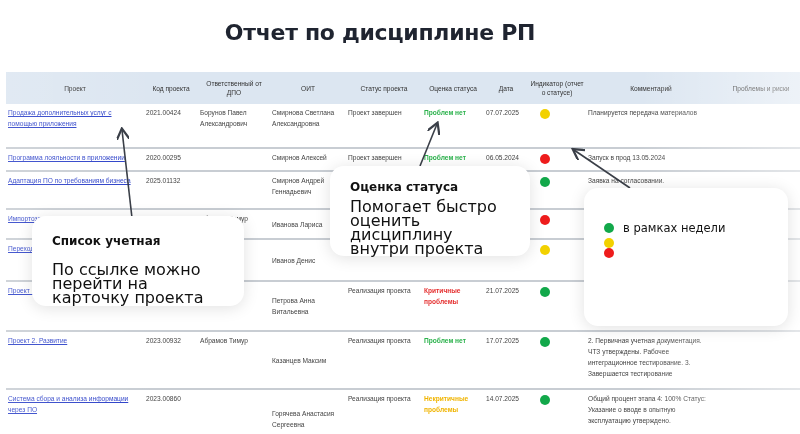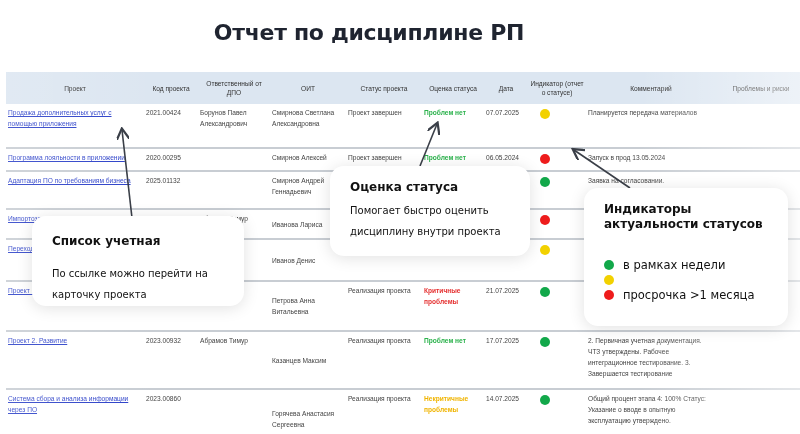--- a/index.html
+++ b/index.html
@@ -1,20 +1,20 @@
 <!DOCTYPE html>
 <html><head>
   <meta charset="utf-8">
   <style>
     * { box-sizing: border-box; margin: 0; padding: 0; }
     html, body { width: 800px; height: 434px; overflow: hidden; background: #ffffff; }
     body { font-family: "DejaVu Sans", sans-serif; position: relative; color: #222; }
 
     .page-title {
-      position: absolute; left: 5px; top: 20px; width: 728px;
+      position: absolute; left: 16px; top: 20px; width: 728px;
       text-align: center; font-size: 22px; font-weight: bold; color: #1f2430;
       font-family: "DejaVu Sans", sans-serif; letter-spacing: -0.3px;
     }
 
     .table-wrap {
       position: absolute; left: 6px; top: 72px; width: 794px; height: 362px;
       overflow: hidden; filter: blur(0.55px);
     }
     table.report {
       border-collapse: collapse; width: 800px; table-layout: fixed;
@@ -39,30 +39,30 @@
       position: absolute; left: 0; top: 72px; width: 800px; height: 362px; pointer-events: none;
       background: linear-gradient(to right, rgba(255,255,255,0.15), rgba(255,255,255,0) 20%, rgba(255,255,255,0) 80%, rgba(255,255,255,0.5));
     }
 
     .callout {
       position: absolute; background: #ffffff; border-radius: 14px;
       box-shadow: 0 2px 16px rgba(0,0,0,0.12);
       font-family: "DejaVu Sans", sans-serif; color: #111;
     }
     .callout .c-title { font-weight: bold; font-size: 12px; line-height: 15px; }
-    .callout .c-text { font-size: 10px; line-height: 21px; }
+    .callout .c-text { font-size: 16px; line-height: 14px; }
 
     .callout-projects { left: 32px; top: 216px; width: 212px; height: 90px; padding: 18px 20px; }
     .callout-projects .c-text { margin-top: 14px; }
 
     .callout-status { left: 330px; top: 166px; width: 200px; height: 90px; padding: 14px 20px; }
     .callout-status .c-text { margin-top: 5px; }
 
     .callout-indicators { left: 584px; top: 188px; width: 204px; height: 138px; padding: 14px 20px; }
-    .legend { margin-top: 23px; }
+    .legend { margin-top: 16px; }
     .legend-item { display: flex; align-items: center; font-size: 11.5px; line-height: 20px; }
     .legend-dot { width: 10px; height: 10px; border-radius: 50%; margin-right: 9px; flex: 0 0 auto; }
 
     svg.arrows { position: absolute; left: 0; top: 0; width: 800px; height: 434px; pointer-events: none; }
   </style>
 </head>
 <body>
 
 <div class="page-title">Отчет по дисциплине РП</div>
 
@@ -212,27 +212,25 @@
   <div class="c-title">Список учетная</div>
   <div class="c-text">По ссылке можно перейти на карточку проекта</div>
 </div>
 
 <div class="callout callout-status">
   <div class="c-title">Оценка статуса</div>
   <div class="c-text">Помогает быстро оценить дисциплину внутри проекта</div>
 </div>
 
 <div class="callout callout-indicators">
-  <div class="c-title">Индикаторы актуальности статусов</div>
   <div class="legend">
     <div class="legend-item">
       <span class="legend-dot" style="background: rgb(18, 168, 74);"></span>
       <span>в рамках недели</span>
     </div>
     <div class="legend-item">
       <span class="legend-dot" style="background: rgb(242, 209, 0);"></span>
     </div>
     <div class="legend-item">
       <span class="legend-dot" style="background: rgb(238, 28, 28);"></span>
-      <span>просрочка &gt;1 месяца</span>
     </div>
   </div>
 </div>
 
 </body></html>

